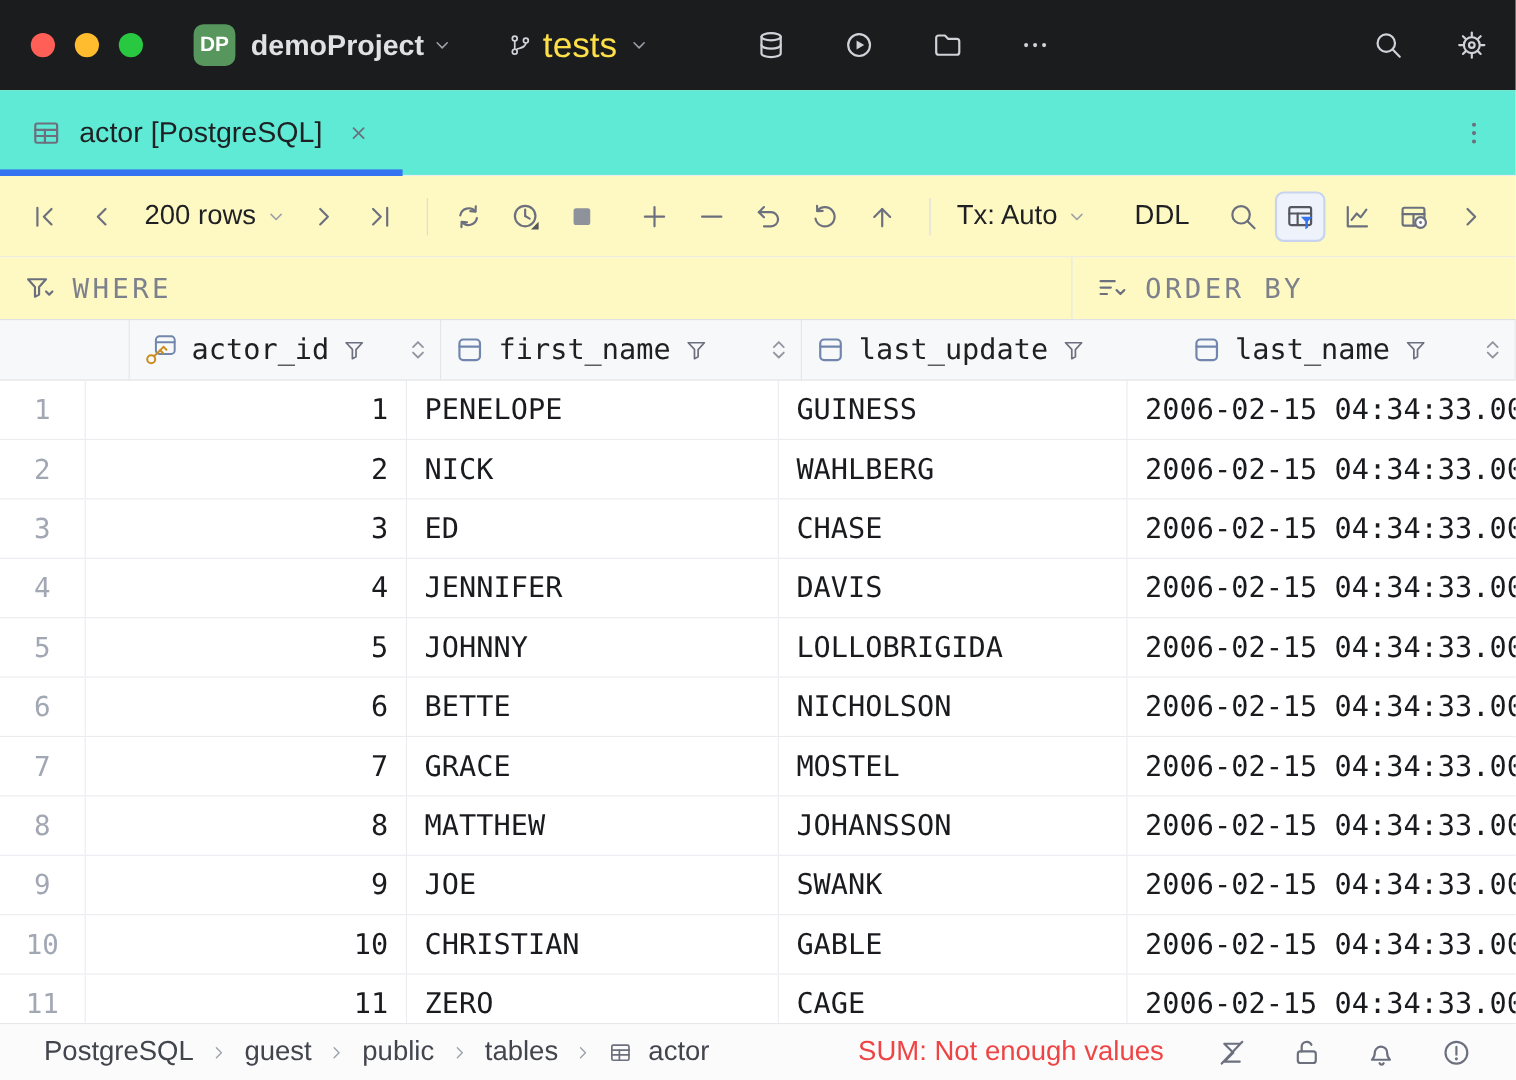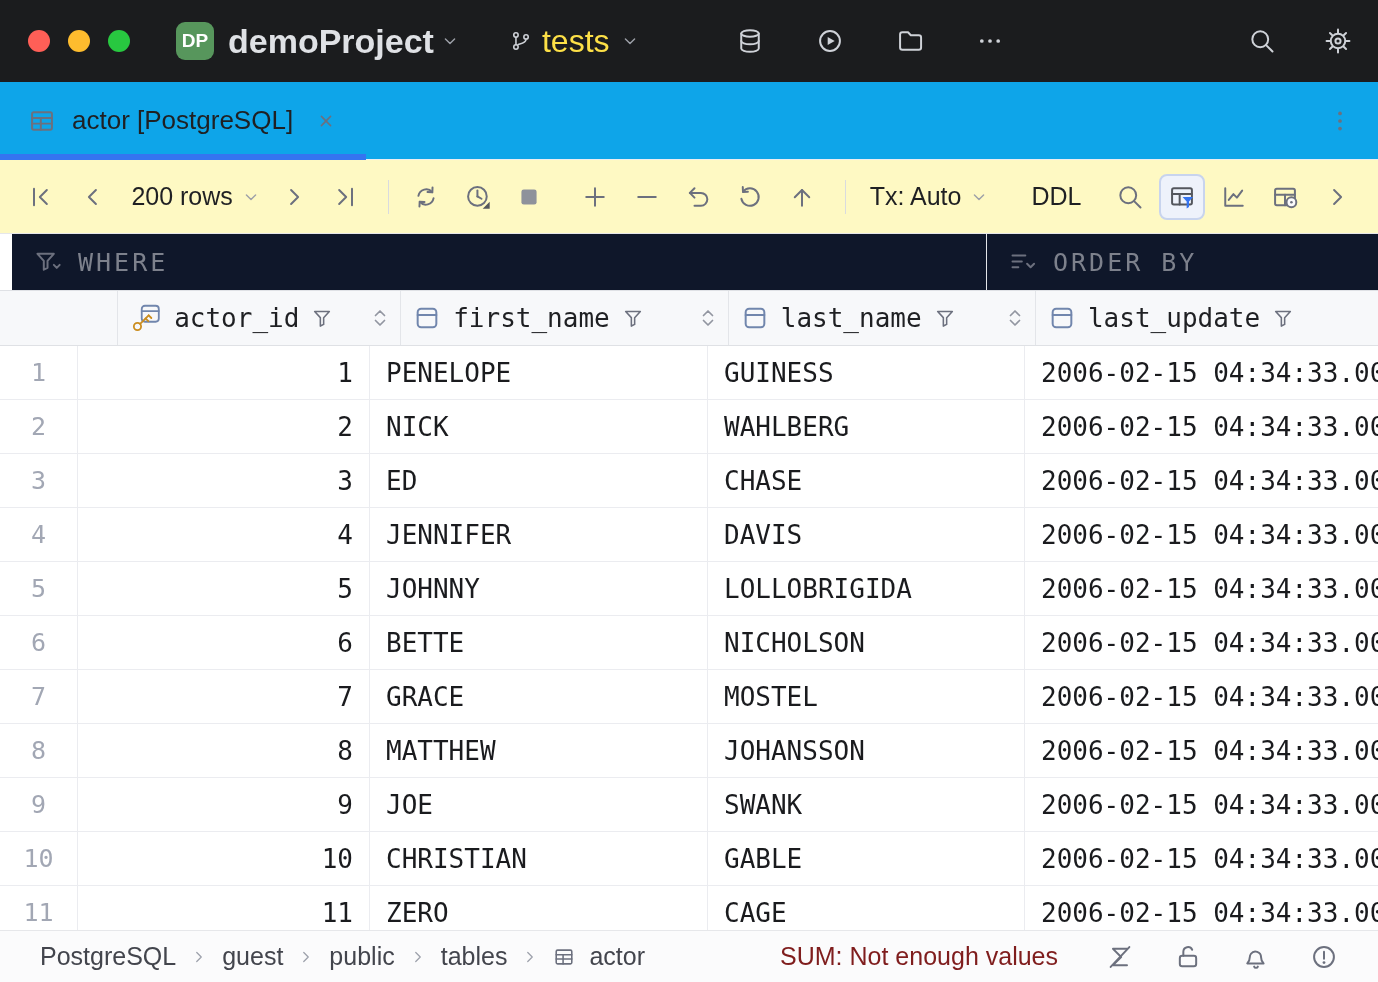--- a/index.html
+++ b/index.html
@@ -18,29 +18,29 @@
 
   
   .titlebar { height:82px; background:#1B1C1E; display:flex; align-items:center;
               padding:0 26px 0 28px; }
   .traffic { display:flex; gap:18px; margin-right:28px; }
   .light { width:22px; height:22px; border-radius:50%; }
   .light.red{background:#FF5F57}.light.yellow{background:#FEBC2E}.light.green{background:#28C840}
   .badge { width:38px; height:38px; border-radius:9px; background:#57965C; color:#fff;
            font-weight:bold; font-size:19px; display:flex; align-items:center;
            justify-content:center; margin:0 14px 0 18px; }
-  .proj-name { color:#DFE1E5; font-size:34px; font-weight:600;text-align:center; }
+  .proj-name { color:#DFE1E5; font-size:26px; font-weight:600;text-align:center; }
   .branch-grp { display:flex; align-items:center; margin-left:50px; gap:10px; }
   .branch-name { color:#fde047; font-size:32px; }
   .tb-icons { display:flex; align-items:center; gap:52px; margin-left:96px; }
   .tb-right { margin-left:auto; display:flex; align-items:center; gap:48px; }
   .chev { width:20px; height:20px; stroke:#9DA0A8; }
 
   
-  .tabbar { height:78px; background:#0ea5e9; display:flex; align-items:center;
+  .tabbar { height:78px; background:#5eead4; display:flex; align-items:center;
             border-bottom:1px solid #ECEDF0; position:relative; }
   .tab { width:366px; height:100%; display:flex; align-items:center; gap:16px;
          padding:0 18px 0 28px; position:relative; cursor:default; }
   .tab::after { content:""; position:absolute; left:0; right:0; bottom:-1px;
                 height:6px; background:#3574F0; }
   .tab-title { font-size:26px; color:#1F2023; white-space:nowrap; }
   .tab-more { margin-left:auto; margin-right:24px; }
 
   
   .toolbar { height:74px; background:#fef9c3; border-bottom:1px solid #E6E7EA;
@@ -48,21 +48,21 @@
   .icon-btn { width:46px; height:46px; border:none; background:transparent;
               display:flex; align-items:center; justify-content:center;
               border-radius:8px; margin-right:6px; cursor:pointer; }
   .icon-btn.active { background:#EEF2FB; border:2px solid #C8D4EE; }
   .tool-label { font-size:25px; color:#1F2023; display:flex; align-items:center;
                 gap:8px; padding:0 10px; cursor:pointer; white-space:nowrap; }
   .sep { width:1px; height:34px; background:#D9DBDF; margin:0 14px; }
   .toolbar .push { margin-left:auto; }
 
   
-  .filterbar { height:56px; background:#0f172a; display:flex; align-items:stretch;margin-left:12px; }
+  .filterbar { height:56px; background:#fef9c3; display:flex; align-items:stretch; }
   .where-sec { width:975px; display:flex; align-items:center; gap:16px;
                padding-left:22px; border-right:1px solid #E3E5E9; }
   .order-sec { display:flex; align-items:center; gap:16px; padding-left:22px; }
   .clause-label { font-family:"DejaVu Sans Mono", monospace; font-size:25px;
                   color:#7D818C; letter-spacing:3px; }
 
   
   .thead { height:56px; background:#F7F8FA; border-top:1px solid #DFE1E5;
            border-bottom:1px solid #DFE1E5; display:flex;
            font-family:"DejaVu Sans Mono", monospace; font-size:26px; color:#1F2023;padding-left:42px; }
@@ -82,21 +82,21 @@
   .td.fn { width:338px; } .td.ln { width:317px; }
   .td.lu { width:353px; border-right:none; }
 
   
   .statusbar { position:absolute; left:0; right:0; bottom:0; height:52px;
                background:#FBFBFC; border-top:1px solid #E6E7EA; display:flex;
                align-items:center; padding:0 40px; font-size:25px; color:#43454D; }
   .crumbs { display:flex; align-items:center; gap:14px; }
   .crumb { cursor:pointer; white-space:nowrap; }
   .sb-right { margin-left:auto; display:flex; align-items:center; gap:40px; }
-  .sum-text { color:#7f1d1d; margin-right:8px; white-space:nowrap; }
+  .sum-text { color:#ef4444; margin-right:8px; white-space:nowrap; }
 </style>
 </head>
 <body>
 
 <div class="titlebar">
   <div class="traffic">
     <span class="light red"></span>
     <span class="light yellow"></span>
     <span class="light green"></span>
   </div>
@@ -366,43 +366,43 @@
     <span class="colname">first_name</span>
     <svg class="ic sm" viewBox="0 0 24 24">
       <path d="M4 5h16l-6.2 6.8V19l-3.6 1.8v-9.2L4 5z"></path>
     </svg>
     <svg class="ic sorter" viewBox="0 0 24 24" style="stroke:#9296A1;width:24px;height:24px">
       <polyline points="7.5 9.5 12 5 16.5 9.5"></polyline>
         <polyline points="7.5 14.5 12 19 16.5 14.5"></polyline>
     </svg>
   </div>
 
+  <div class="th w-lu">
+    <svg class="ic" viewBox="0 0 24 24" style="stroke:#7186AD">
+      <rect x="4" y="4" width="16" height="16" rx="3"></rect>
+        <line x1="4" y1="9.5" x2="20" y2="9.5"></line>
+    </svg>
+    <span class="colname">last_update</span>
+    <svg class="ic sm" viewBox="0 0 24 24">
+      <path d="M4 5h16l-6.2 6.8V19l-3.6 1.8v-9.2L4 5z"></path>
+    </svg>
+  </div>
+
   <div class="th w-ln">
     <svg class="ic" viewBox="0 0 24 24" style="stroke:#7186AD">
       <rect x="4" y="4" width="16" height="16" rx="3"></rect>
         <line x1="4" y1="9.5" x2="20" y2="9.5"></line>
     </svg>
     <span class="colname">last_name</span>
     <svg class="ic sm" viewBox="0 0 24 24">
       <path d="M4 5h16l-6.2 6.8V19l-3.6 1.8v-9.2L4 5z"></path>
     </svg>
     <svg class="ic sorter" viewBox="0 0 24 24" style="stroke:#9296A1;width:24px;height:24px">
       <polyline points="7.5 9.5 12 5 16.5 9.5"></polyline>
         <polyline points="7.5 14.5 12 19 16.5 14.5"></polyline>
-    </svg>
-  </div>
-
-  <div class="th w-lu">
-    <svg class="ic" viewBox="0 0 24 24" style="stroke:#7186AD">
-      <rect x="4" y="4" width="16" height="16" rx="3"></rect>
-        <line x1="4" y1="9.5" x2="20" y2="9.5"></line>
-    </svg>
-    <span class="colname">last_update</span>
-    <svg class="ic sm" viewBox="0 0 24 24">
-      <path d="M4 5h16l-6.2 6.8V19l-3.6 1.8v-9.2L4 5z"></path>
     </svg>
   </div>
 </div>
 
 <div>
   <div class="tr">
     <div class="td num">1</div>
     <div class="td id">1</div>
     <div class="td fn">PENELOPE</div>
     <div class="td ln">GUINESS</div>

